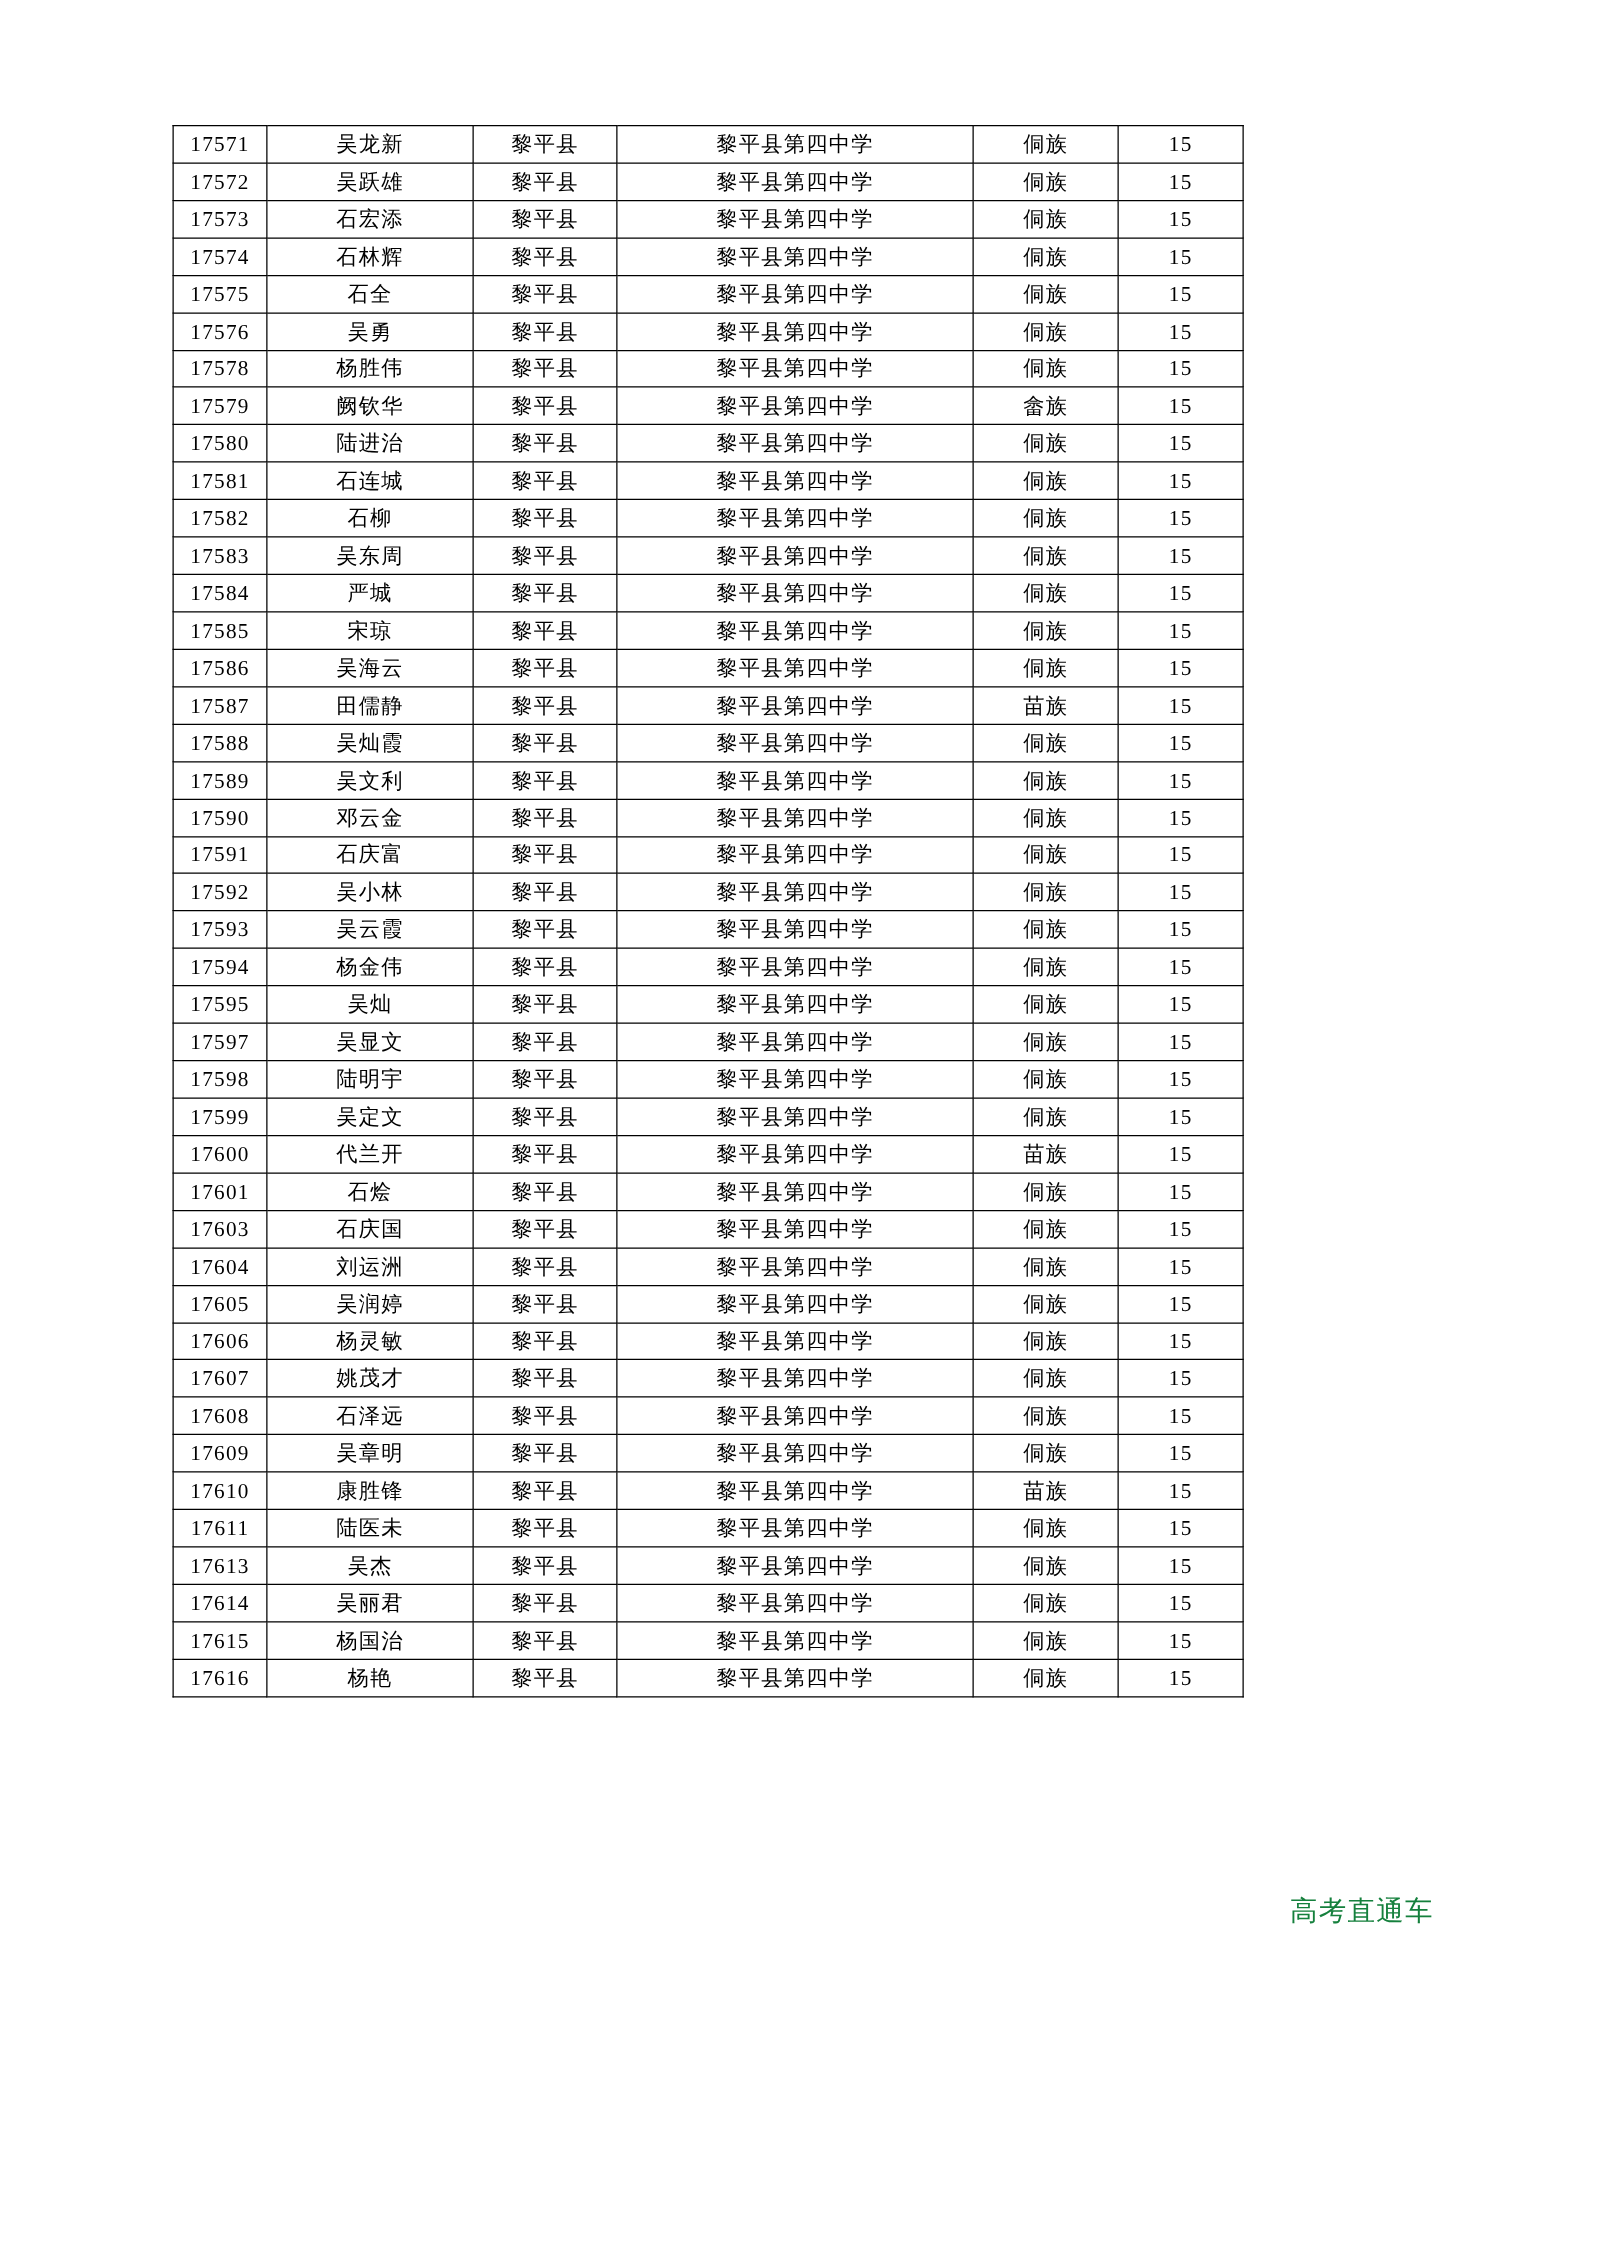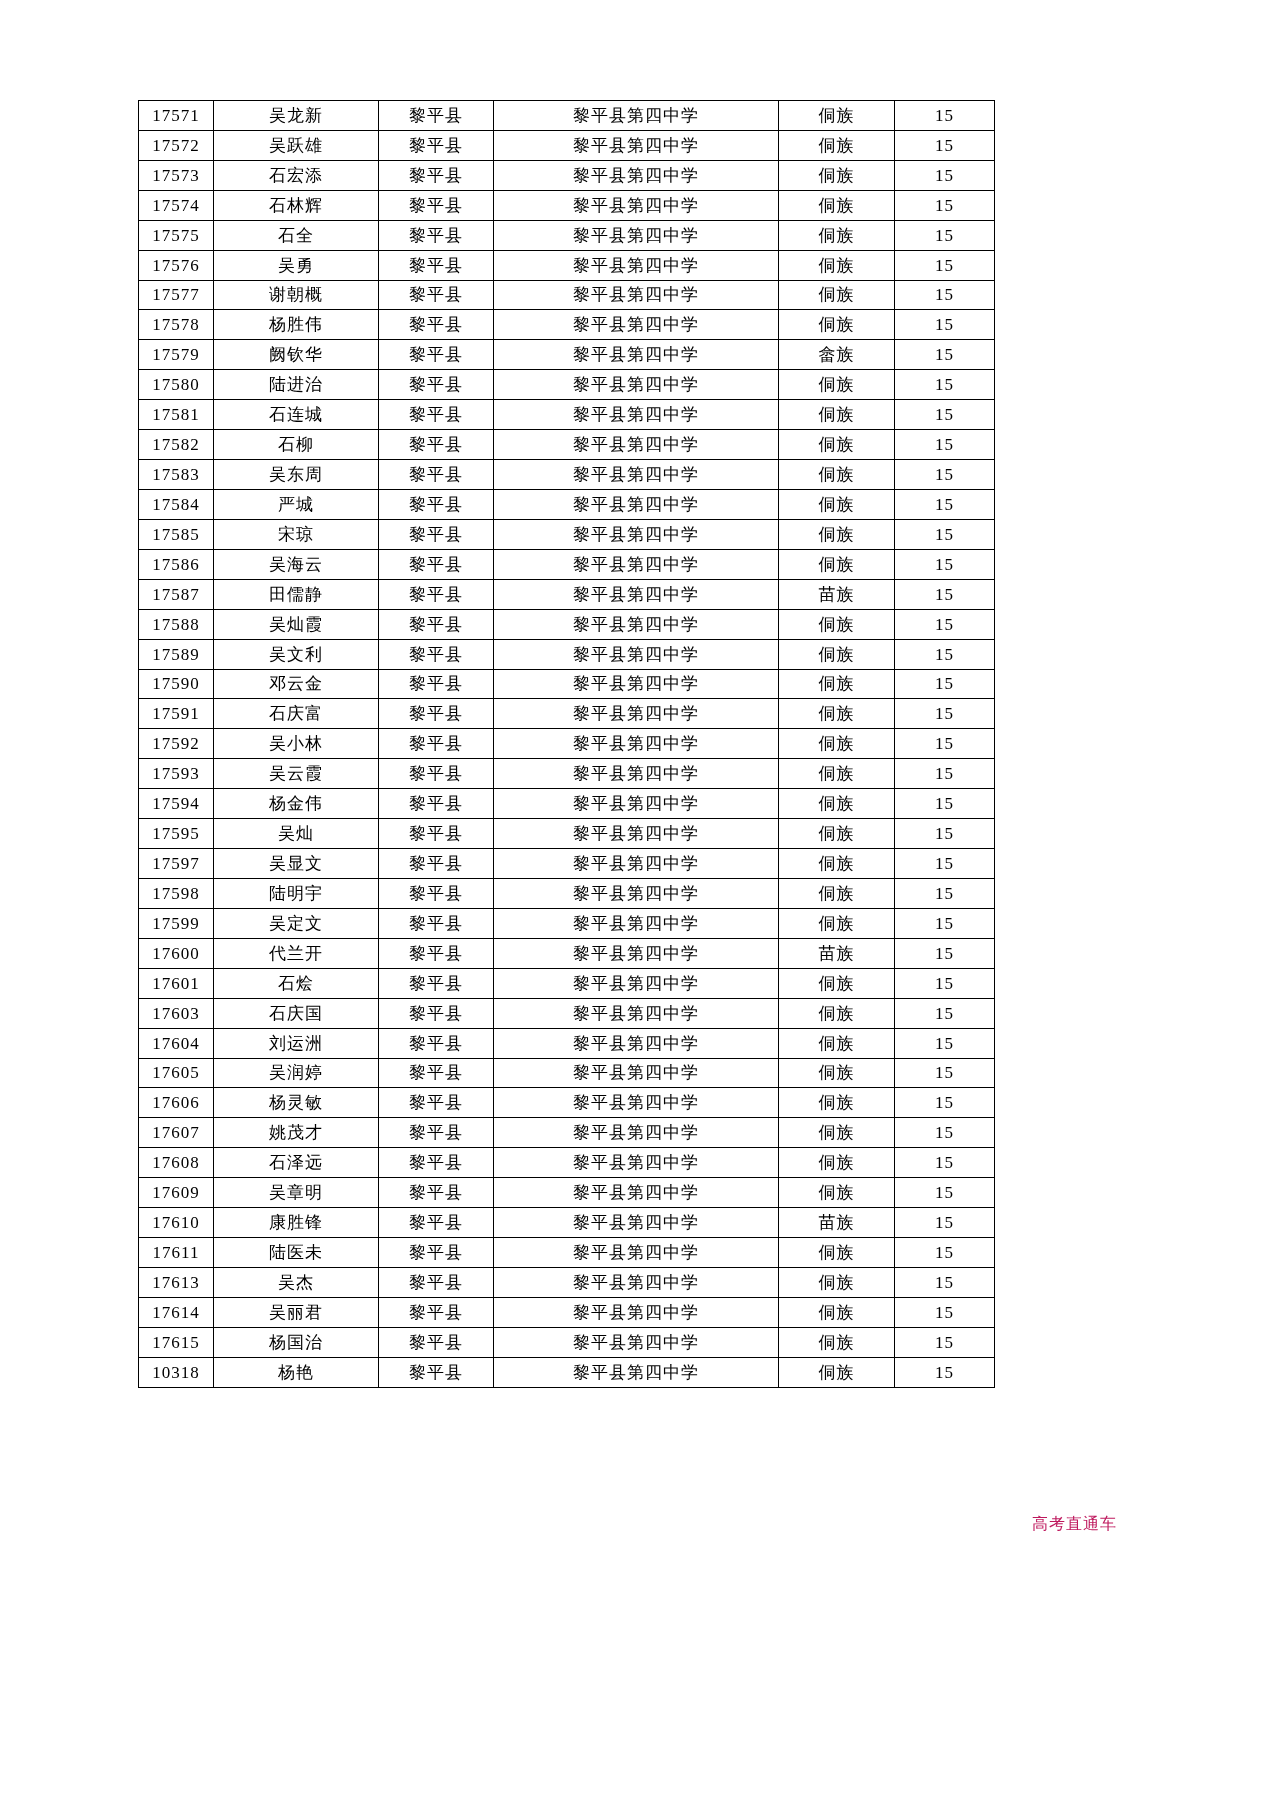--- a/index.html
+++ b/index.html
@@ -33,22 +33,22 @@
     white-space: nowrap;
     overflow: hidden;
     letter-spacing: 1px;
   }
   td.col-id     { letter-spacing: 0.5px; }
   td.col-school { letter-spacing: 1px; }
   .watermark {
     position: absolute;
     left: 984px;
     top: 1514px;
-    font-size: 16px;
-    color: #be185d;
+    font-size: 22px;
+    color: #15803d;
     font-family: "Liberation Sans", "DejaVu Sans", sans-serif;
     letter-spacing: 1px;
   }
 </style>
 </head>
 <body>
 
 <div class="page">
 
   <table class="roster">
@@ -103,28 +103,20 @@
         </tr>
         <tr>
           <td class="col-id">17576</td>
           <td class="col-name">吴勇</td>
           <td class="col-county">黎平县</td>
           <td class="col-school">黎平县第四中学</td>
           <td class="col-ethnicity">侗族</td>
           <td class="col-score">15</td>
         </tr>
         <tr>
-          <td class="col-id">17577</td>
-          <td class="col-name">谢朝概</td>
-          <td class="col-county">黎平县</td>
-          <td class="col-school">黎平县第四中学</td>
-          <td class="col-ethnicity">侗族</td>
-          <td class="col-score">15</td>
-        </tr>
-        <tr>
           <td class="col-id">17578</td>
           <td class="col-name">杨胜伟</td>
           <td class="col-county">黎平县</td>
           <td class="col-school">黎平县第四中学</td>
           <td class="col-ethnicity">侗族</td>
           <td class="col-score">15</td>
         </tr>
         <tr>
           <td class="col-id">17579</td>
           <td class="col-name">阙钦华</td>
@@ -391,21 +383,21 @@
         </tr>
         <tr>
           <td class="col-id">17615</td>
           <td class="col-name">杨国治</td>
           <td class="col-county">黎平县</td>
           <td class="col-school">黎平县第四中学</td>
           <td class="col-ethnicity">侗族</td>
           <td class="col-score">15</td>
         </tr>
         <tr>
-          <td class="col-id">10318</td>
+          <td class="col-id">17616</td>
           <td class="col-name">杨艳</td>
           <td class="col-county">黎平县</td>
           <td class="col-school">黎平县第四中学</td>
           <td class="col-ethnicity">侗族</td>
           <td class="col-score">15</td>
         </tr>
       </tbody>
   </table>
 
   <div class="watermark">高考直通车</div>

